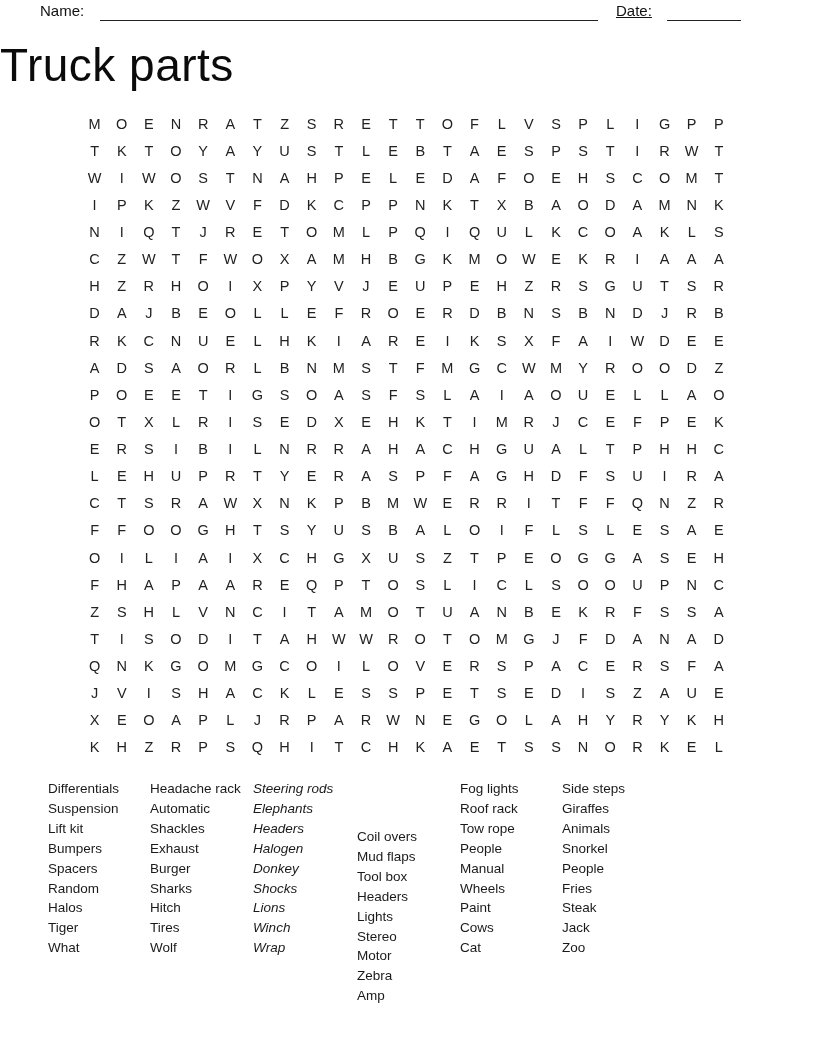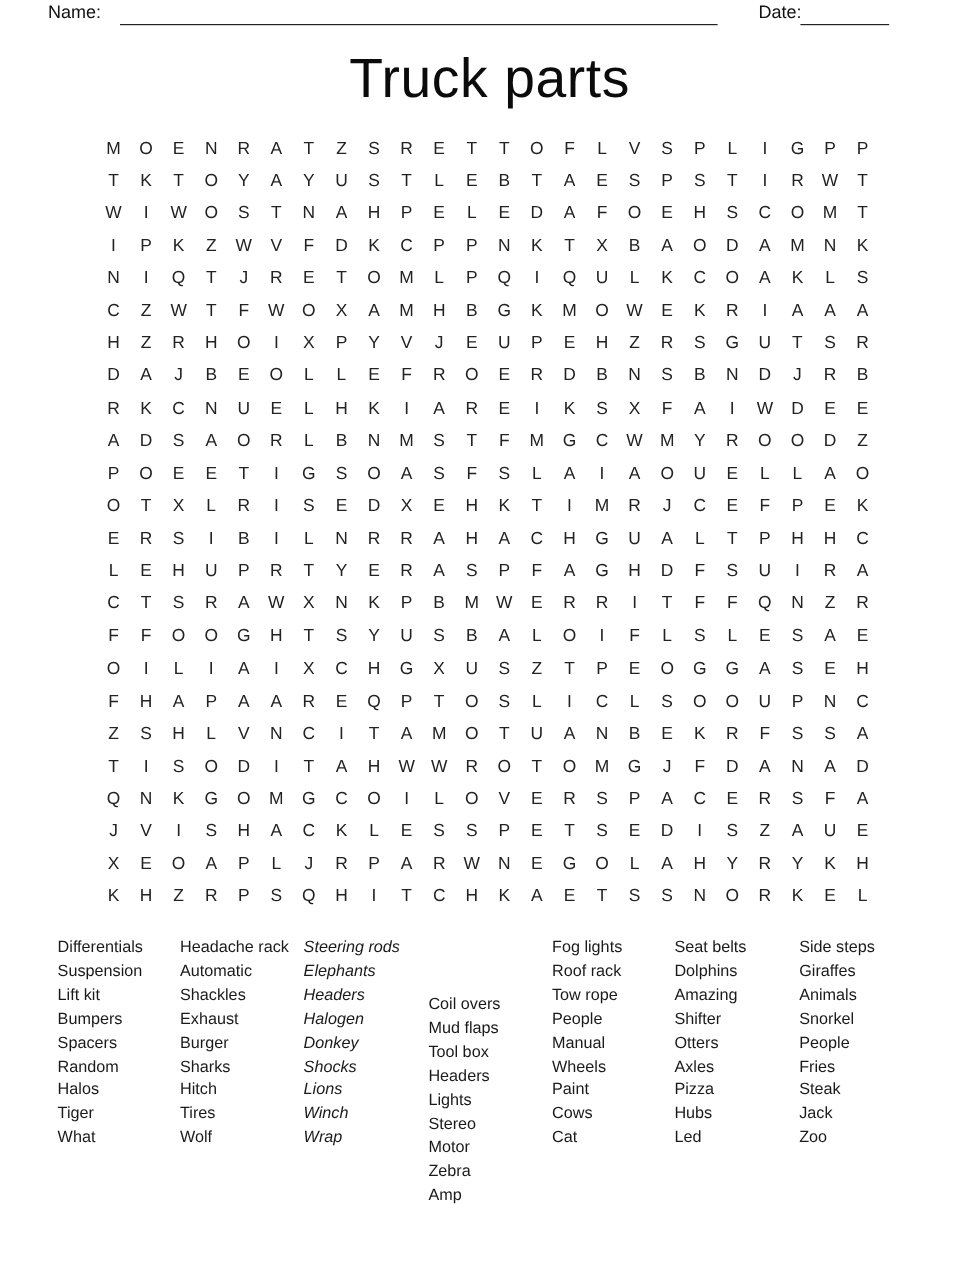--- a/index.html
+++ b/index.html
@@ -26,37 +26,37 @@
     text-align: right;
   }
   .hdr-label {
     position: absolute;
     top: 1px;
     font-size: 15px;
     line-height: 19px;
     color: #111111;
   }
   .name-label { left: 40px; }
-  .date-label { left: 632px; }
+  .date-label { left: 616px; text-decoration: underline; }
   .blank-line {
     position: absolute;
     top: 0;
     height: 20px;
     border-bottom: 1.4px solid #222222;
   }
   .name-line { left: 100px; width: 498px; }
   .date-line { left: 667px; width: 74px; }
 
   
   .title {
     position: absolute;
     top: 38px;
     left: 0;
     width: 816px;
-    text-align: center;
+    text-align: left;
     font-size: 46px;
     line-height: 54px;
     font-weight: 400;
     color: #0b0b0b;
     letter-spacing: 0.5px;
   }
 
   
   .grid {
     position: absolute;
@@ -737,31 +737,20 @@
       <div class="word">Fog lights</div>
       <div class="word">Roof rack</div>
       <div class="word">Tow rope</div>
       <div class="word">People</div>
       <div class="word">Manual</div>
       <div class="word">Wheels</div>
       <div class="word">Paint</div>
       <div class="word">Cows</div>
       <div class="word">Cat</div>
     </div>
-    <div class="word-col col-5">
-      <div class="word">Seat belts</div>
-      <div class="word">Dolphins</div>
-      <div class="word">Amazing</div>
-      <div class="word">Shifter</div>
-      <div class="word">Otters</div>
-      <div class="word">Axles</div>
-      <div class="word">Pizza</div>
-      <div class="word">Hubs</div>
-      <div class="word">Led</div>
-    </div>
     <div class="word-col col-6">
       <div class="word">Side steps</div>
       <div class="word">Giraffes</div>
       <div class="word">Animals</div>
       <div class="word">Snorkel</div>
       <div class="word">People</div>
       <div class="word">Fries</div>
       <div class="word">Steak</div>
       <div class="word">Jack</div>
       <div class="word">Zoo</div>

